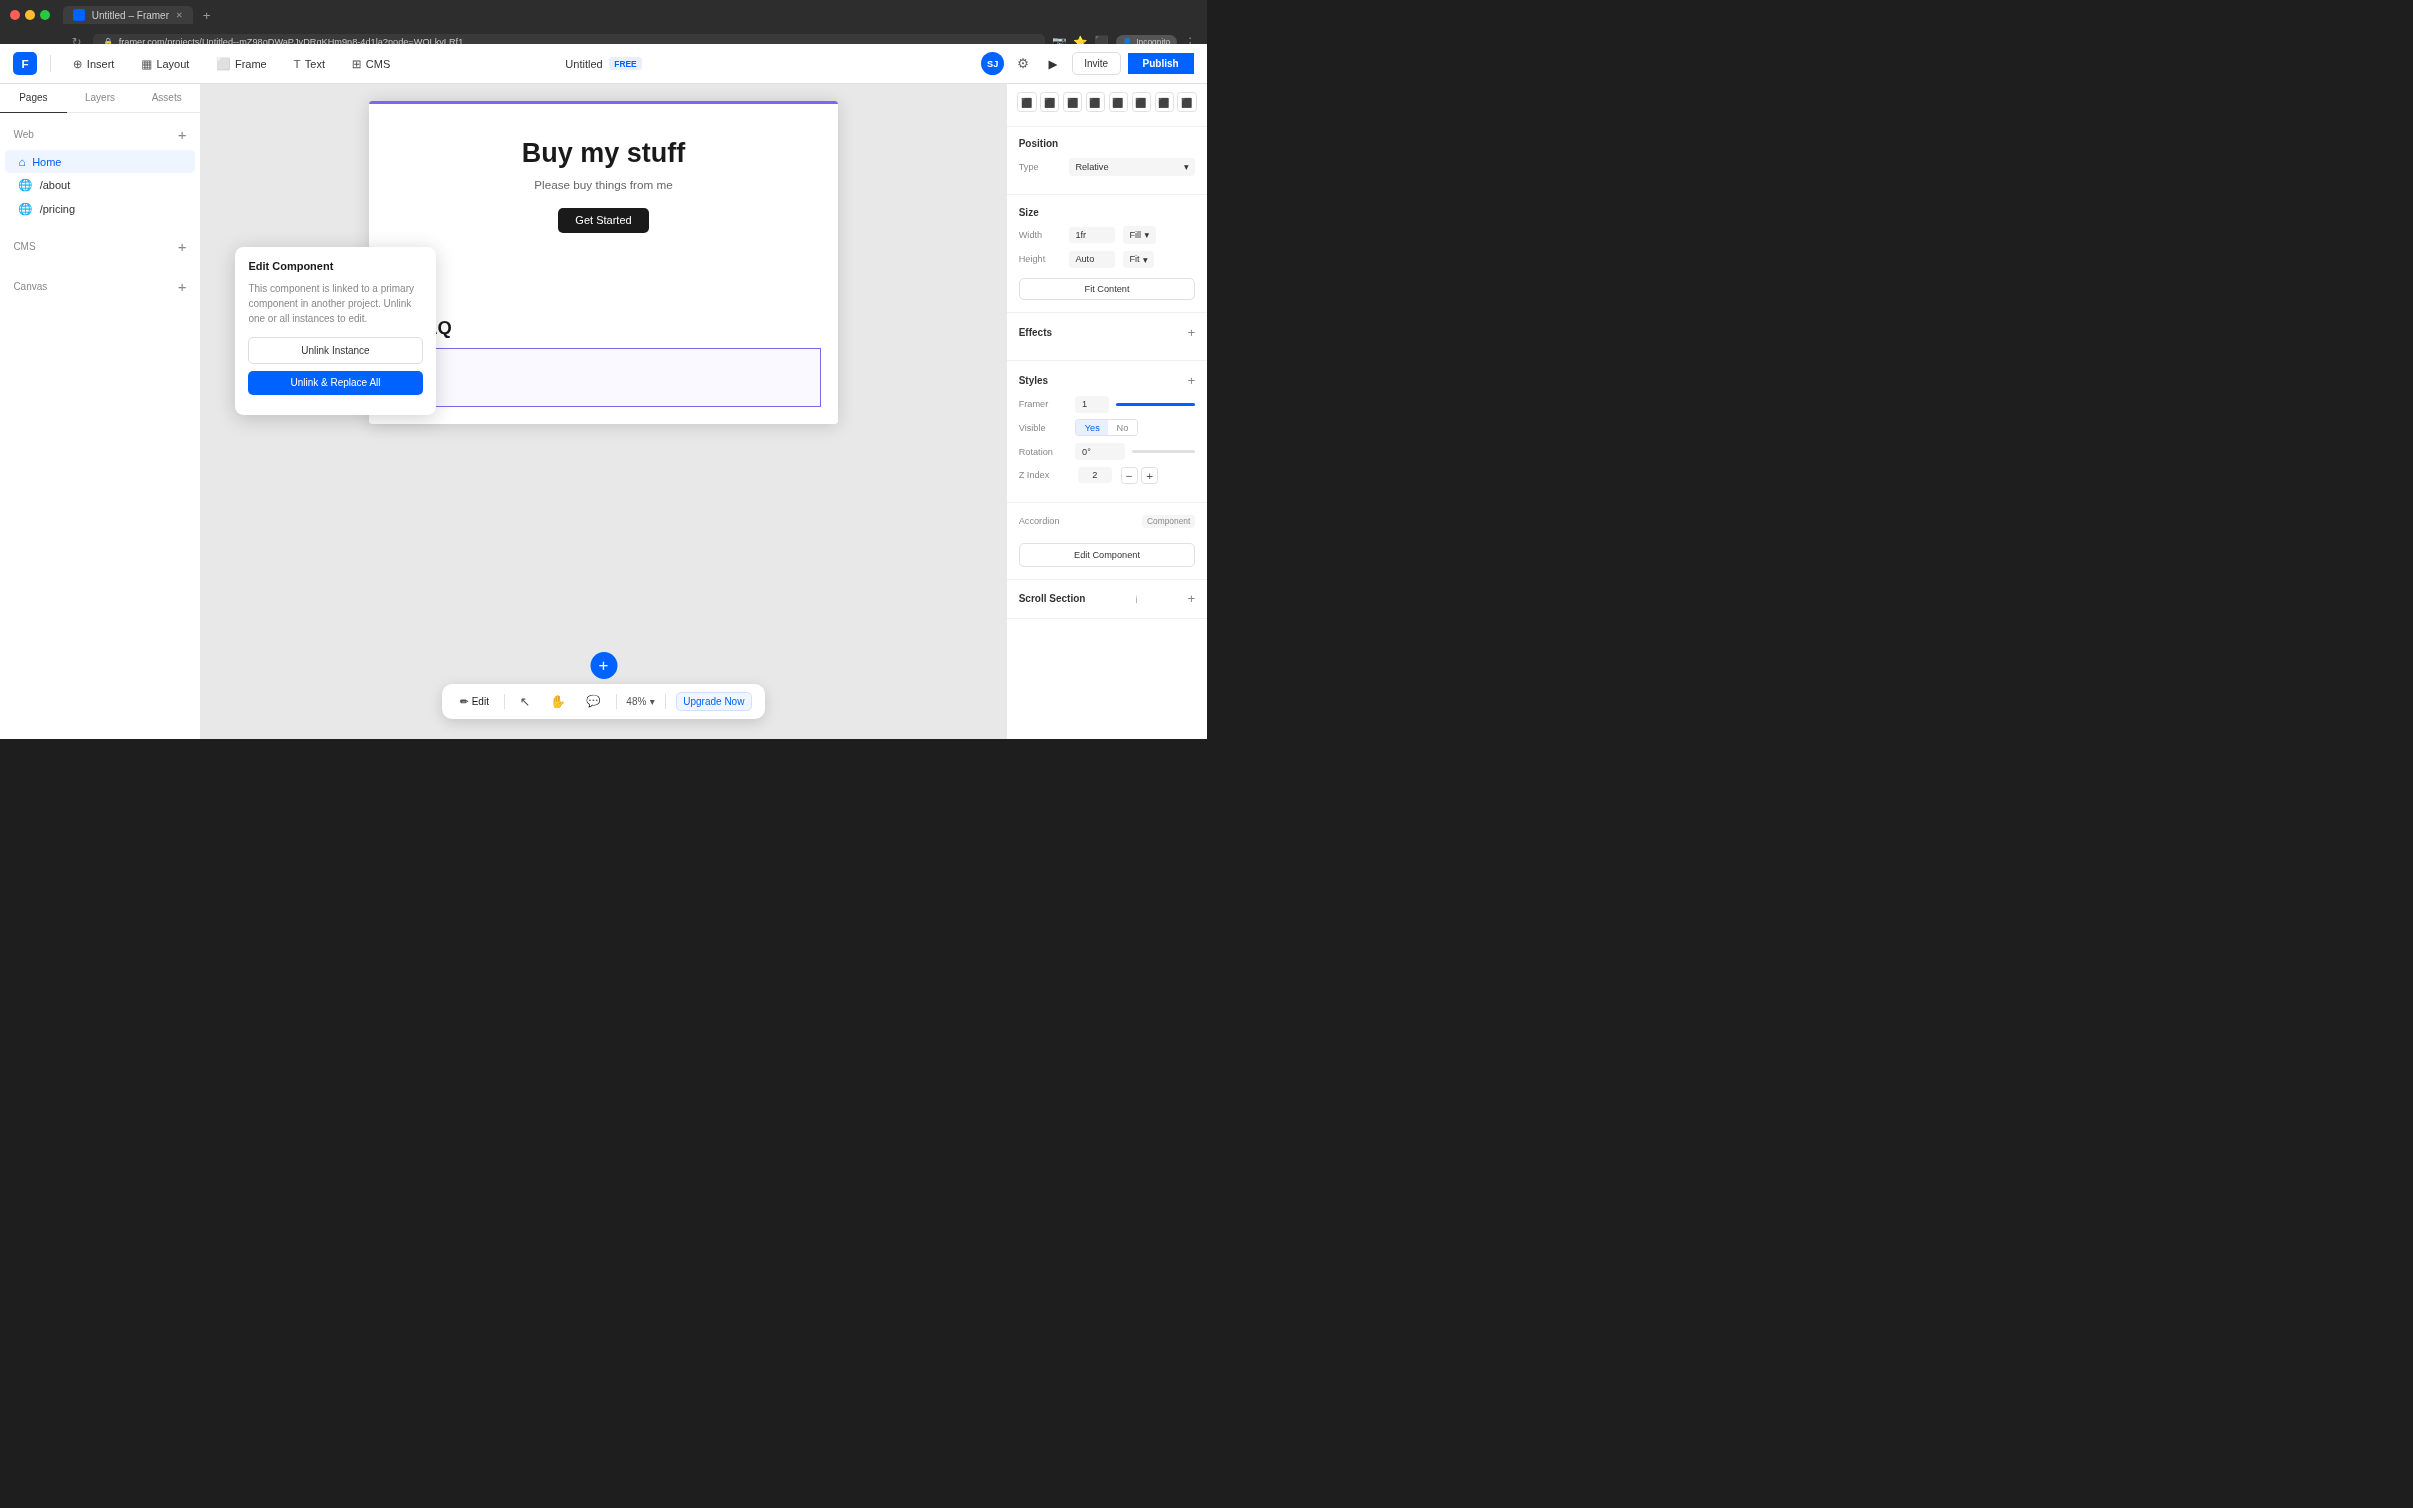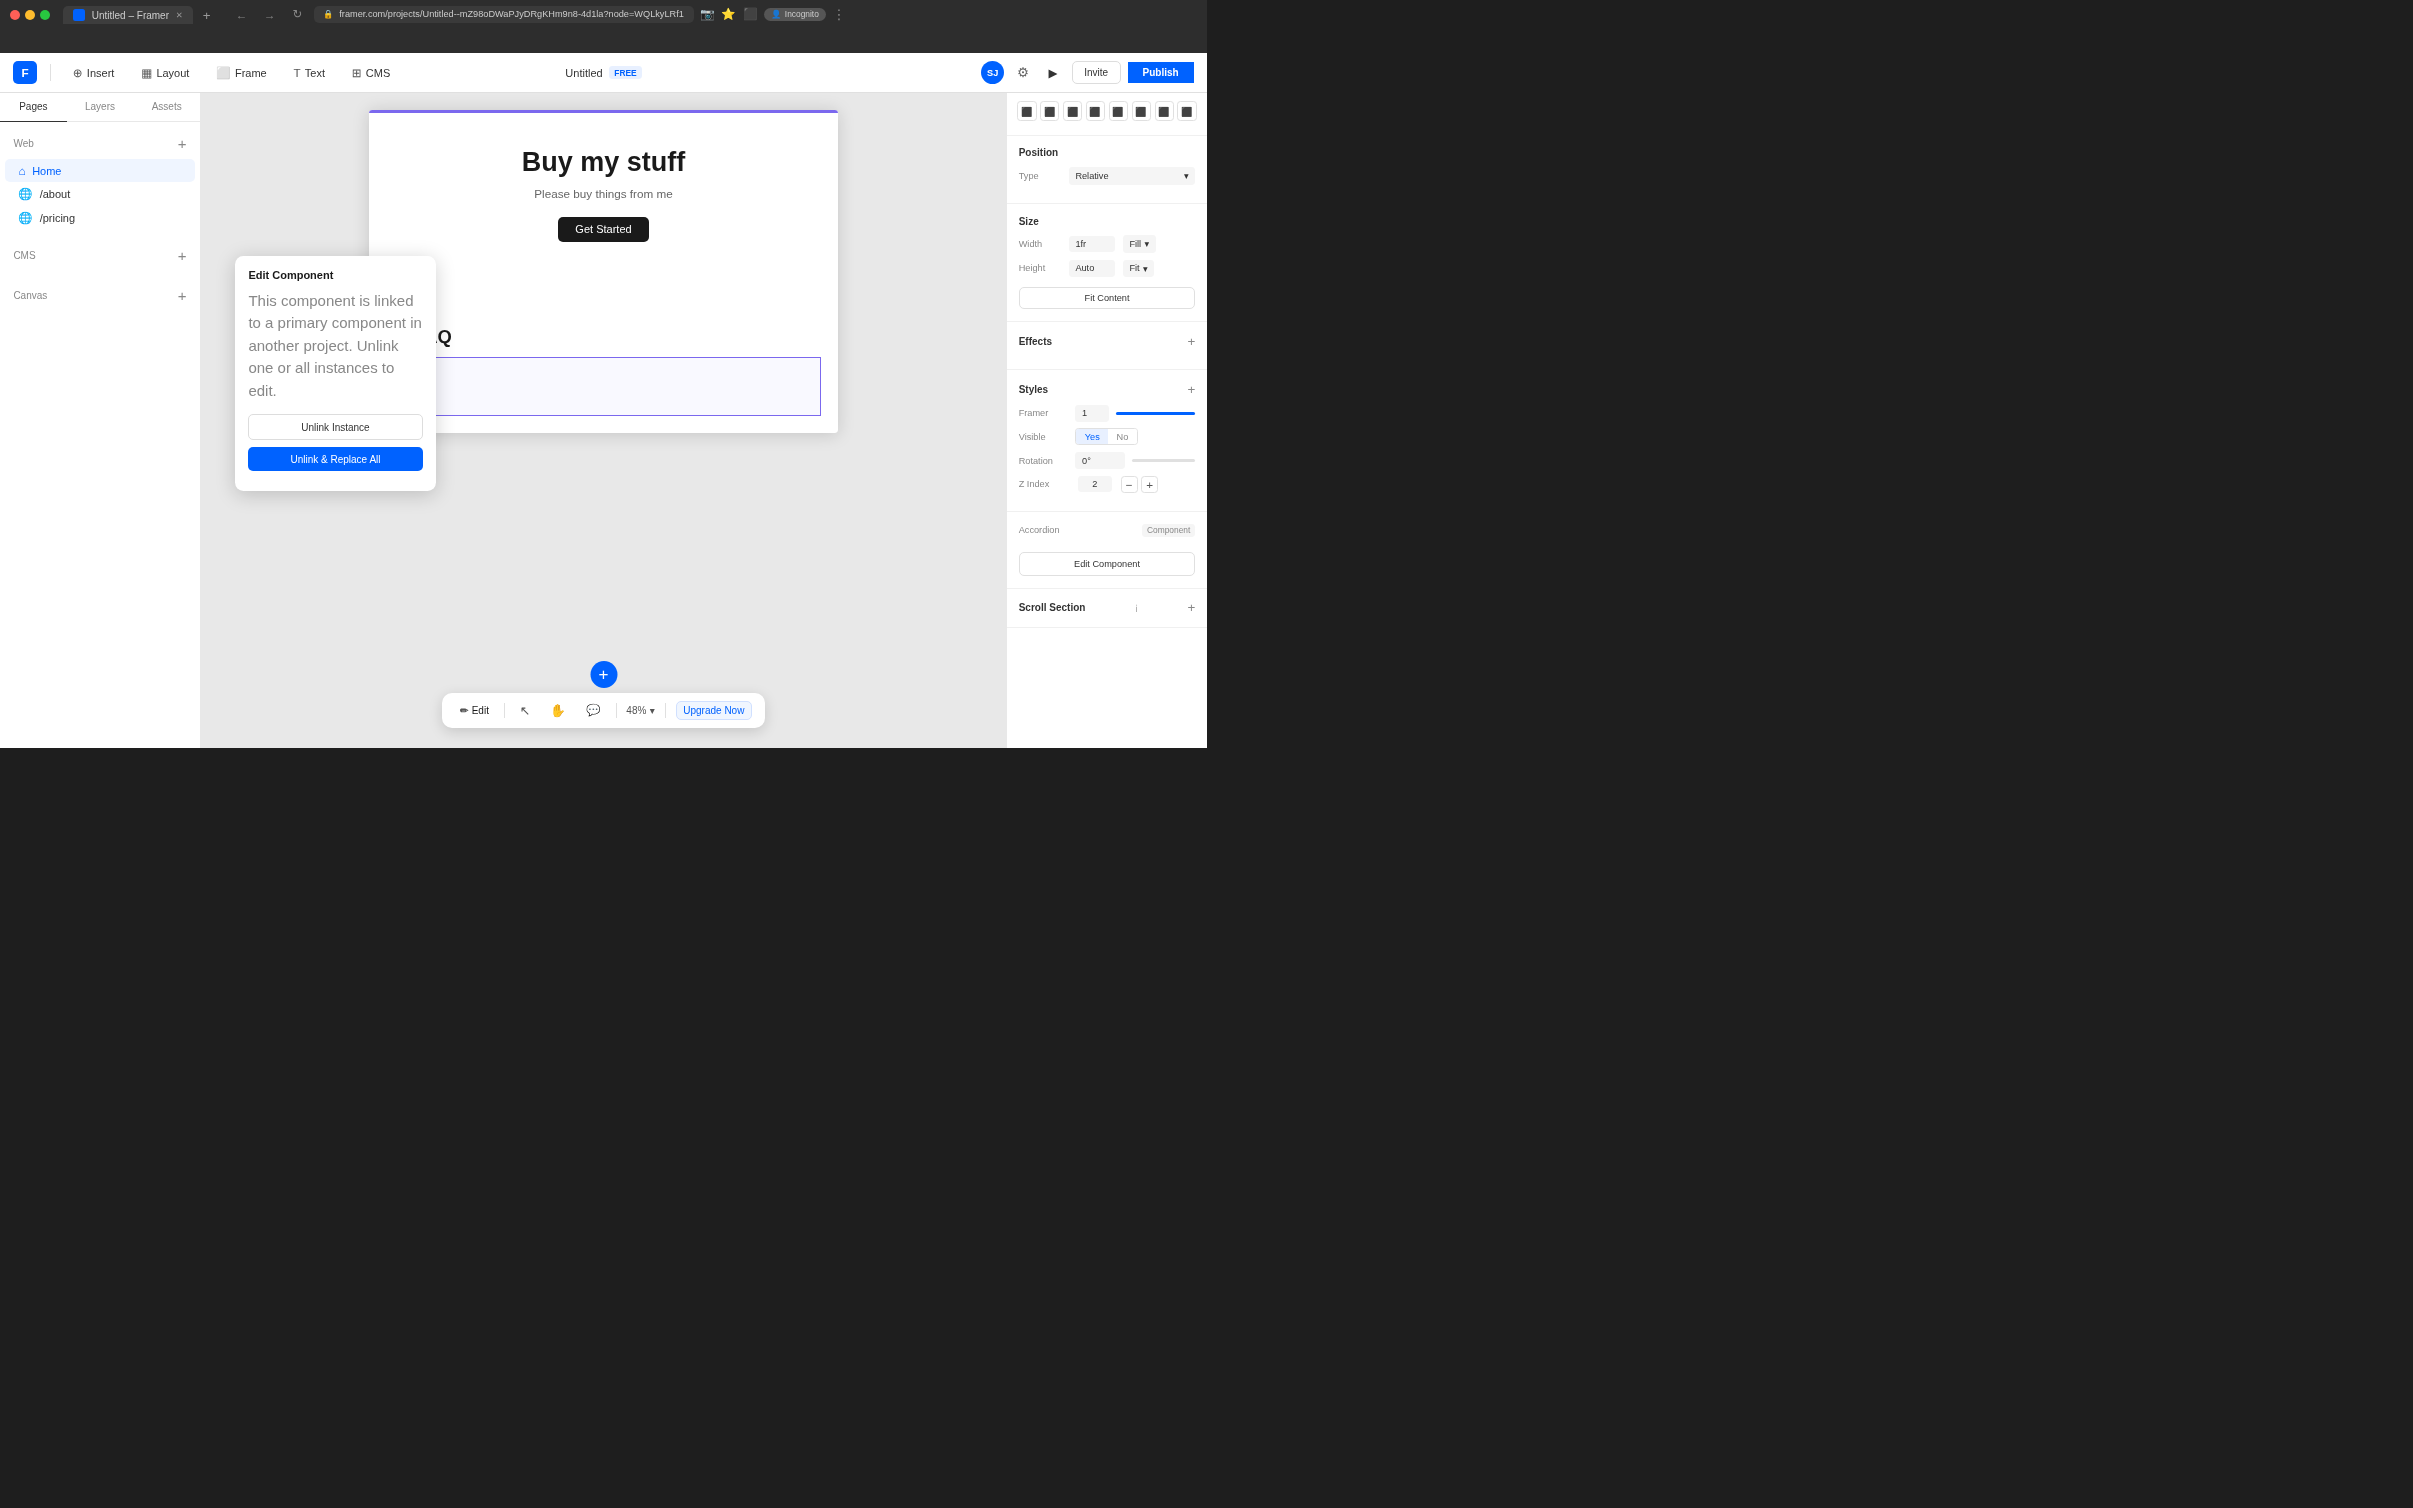--- a/index.html
+++ b/index.html
@@ -1,19 +1,19 @@
 <!DOCTYPE html>
 <html style="font-size:13.4px"><head>
   <meta charset="utf-8">
   <style>
     * { box-sizing: border-box; margin: 0; padding: 0; }
     body { font-family: -apple-system, BlinkMacSystemFont, 'Segoe UI', sans-serif; background: #1e1e1e; color: #333; overflow: hidden; width: 1207px; height: 754px; }
 
     
-    .browser-chrome { background: #2d2d2d; height: 53px; display: flex; flex-direction: row; }
+    .browser-chrome { background: #2d2d2d; height: 44px; display: flex; flex-direction: column; }
     .browser-titlebar { display: flex; align-items: center; padding: 6.7px 10px; gap: 6.7px; height: 30px; }
     .traffic-lights { display: flex; gap: 5px; align-items: center; }
     .traffic-light { width: 10px; height: 10px; border-radius: 50%; }
     .tl-red { background: #ff5f57; }
     .tl-yellow { background: #febc2e; }
     .tl-green { background: #28c840; }
     .browser-tab { background: #3d3d3d; color: #ccc; font-size: 10px; padding: 3.4px 10px; border-radius: 5px 5px 0 0; display: flex; align-items: center; gap: 6.7px; margin-left: 6.7px; }
     .tab-favicon { width: 11.7px; height: 11.7px; background: #666; border-radius: 1.7px; }
     .tab-close { color: #999; font-size: 8.4px; cursor: pointer; }
     .tab-new { color: #999; font-size: 13.4px; cursor: pointer; margin-left: 3.4px; }
@@ -68,21 +68,21 @@
     .frame-content { padding: 34px 25px; text-align: center; }
     .hero-title { font-size: 27px; font-weight: 700; color: #1a1a1a; margin-bottom: 8.4px; }
     .hero-subtitle { font-size: 11.7px; color: #666; margin-bottom: 17px; }
     .get-started-btn { background: #1a1a1a; color: white; padding: 6.7px 17px; border-radius: 5px; font-size: 11px; display: inline-block; }
     .faq-text { font-size: 18.4px; font-weight: 700; color: #1a1a1a; }
     .frame-divider { height: 3.4px; background: #7b68ee; margin: 0; }
 
     
     .edit-component-popover { position: absolute; top: 163px; left: 34px; width: 201px; background: white; border-radius: 8.4px; box-shadow: 0 3.4px 20px rgba(0,0,0,0.18); padding: 13.4px; z-index: 200; }
     .popover-title { font-size: 11px; font-weight: 600; color: #1a1a1a; margin-bottom: 8.4px; }
-    .popover-desc { font-size: 15px; color: #888; line-height: 1.5; margin-bottom: 11.7px; }
+    .popover-desc { font-size: 10px; color: #888; line-height: 1.5; margin-bottom: 11.7px; }
     .popover-btn { width: 100%; padding: 6.7px; border-radius: 5px; font-size: 10px; font-weight: 500; cursor: pointer; text-align: center; margin-bottom: 6.7px; }
     .popover-btn.unlink { background: white; border: 0.8px solid #ddd; color: #333; }
     .popover-btn.unlink-all { background: #0062ff; border: none; color: white; }
 
     
     .bottom-toolbar { position: absolute; bottom: 20px; left: 50%; transform: translateX(-50%); background: white; border-radius: 10px; box-shadow: 0 3.4px 13.4px rgba(0,0,0,0.15); padding: 6.7px 13.4px; display: flex; align-items: center; gap: 10px; }
     .bottom-tool { color: #555; font-size: 13.4px; cursor: pointer; padding: 3.4px 5px; display: flex; align-items: center; }
     .bottom-tool.active { color: #1a1a1a; font-weight: 600; font-size: 10px; }
     .bottom-tool-sep { width: 0.8px; height: 15px; background: #e0e0e0; }
     .zoom-control { display: flex; align-items: center; gap: 3.4px; font-size: 10px; color: #555; cursor: pointer; }

